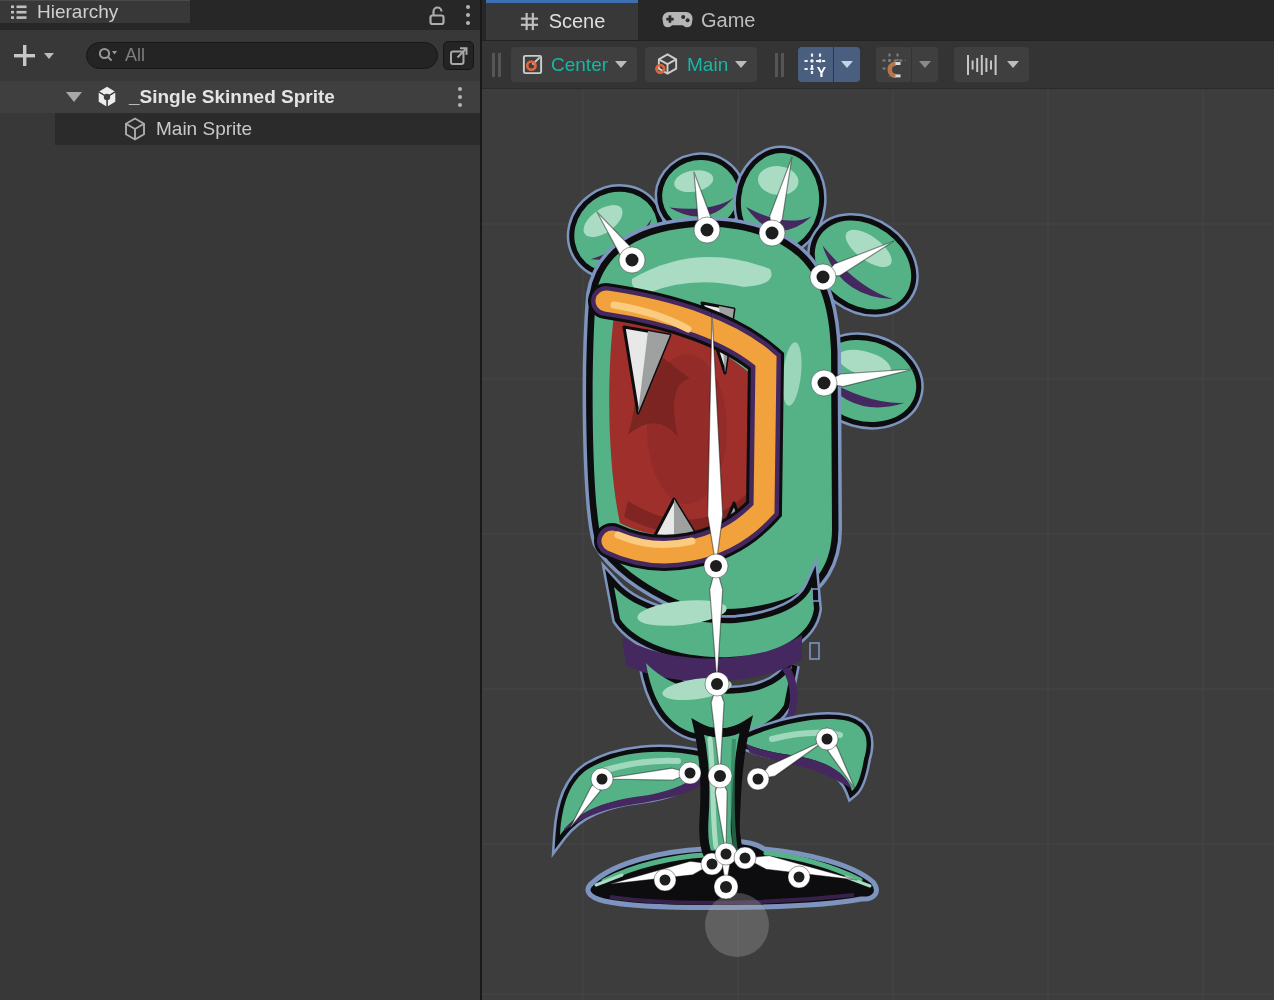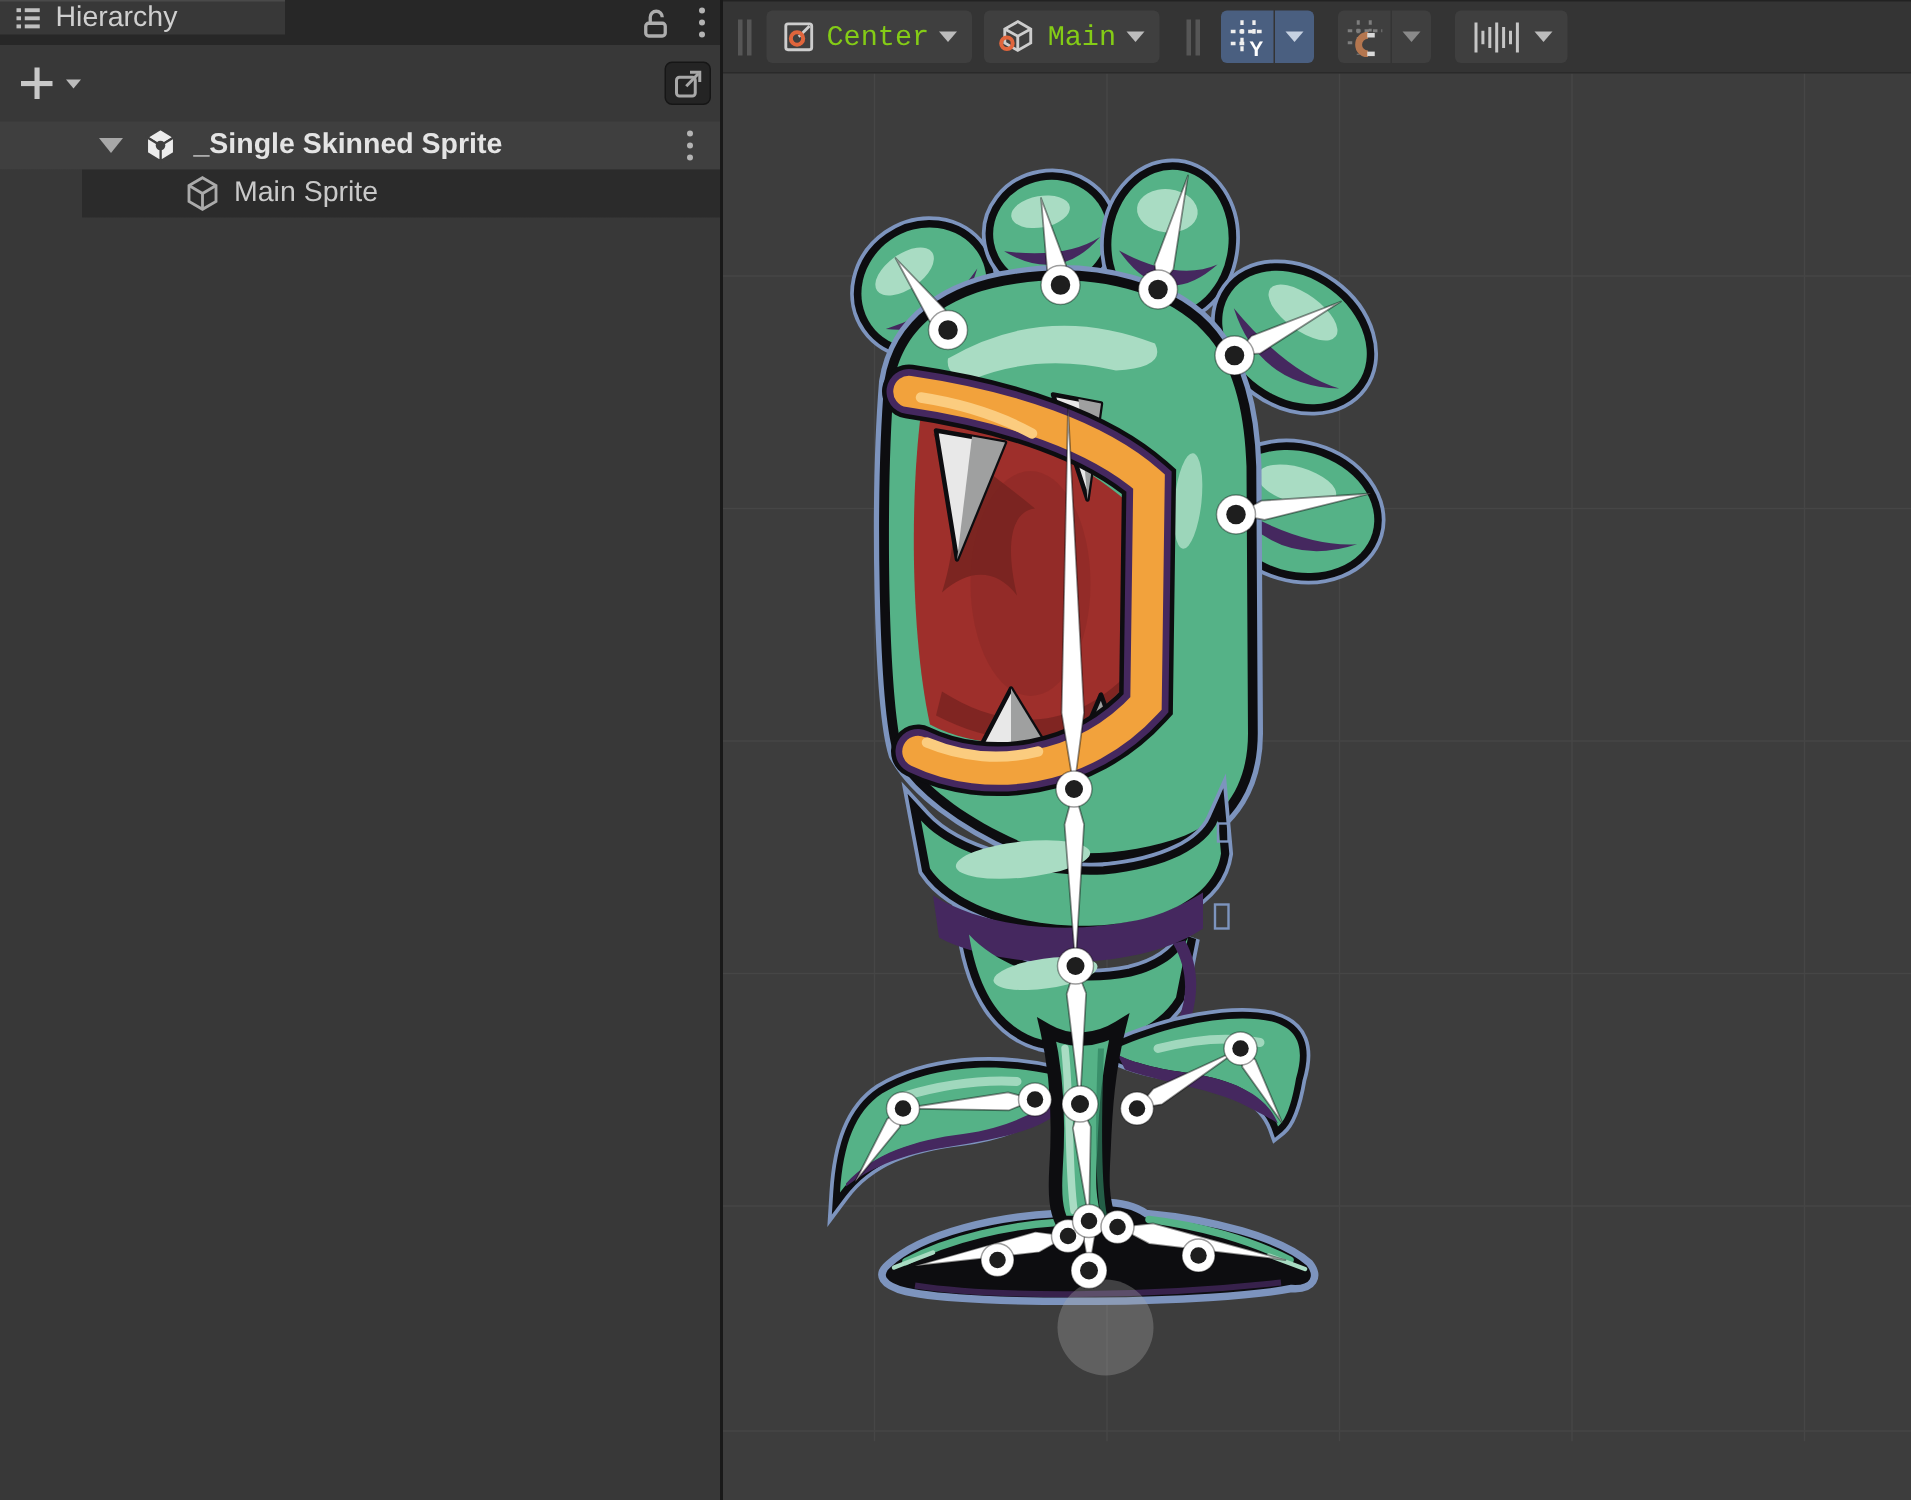--- a/index.html
+++ b/index.html
@@ -41,21 +41,21 @@
   .right-panel{width:792px;height:100%;display:flex;flex-direction:column;}
   .rp-tabbar{height:40px;background:var(--bg_dark);display:flex;align-items:stretch;flex:0 0 auto;}
   .scene-tab{margin-left:4px;width:152px;background:var(--bg_panel);border-top:3px solid var(--tab_active_border);display:flex;align-items:center;justify-content:center;gap:9px;}
   .scene-tab-label{font-size:20px;color:#dfdfdf;}
   .game-tab{margin-left:14px;display:flex;align-items:center;gap:8px;padding:0 10px;}
   .game-tab-label{font-size:20px;color:#bdbdbd;}
   .rp-toolbar{height:48px;background:var(--bg_toolbar);border-top:1px solid #222;display:flex;align-items:center;flex:0 0 auto;}
   .drag-handle{display:flex;gap:3px;margin:0 10px;}
   .drag-handle i{width:3px;height:24px;background:#565656;display:block;}
   .tb-btn{height:35px;border-radius:4px;background:var(--bg_button);display:flex;align-items:center;padding:0 10px;gap:7px;}
-  .tb-btn .tb-label{font-size:19px;color:#84cc16;font-family:Liberation Mono, monospace;}
+  .tb-btn .tb-label{font-size:19px;color:#14b8a6;}
   .tb-btn.icon-only{width:35px;padding:0;justify-content:center;}
   .tb-btn.arrow-only{width:26px;padding:0;justify-content:center;border-top-left-radius:0;border-bottom-left-radius:0;}
   .split{display:flex;gap:1px;}
   .split .first{border-top-right-radius:0;border-bottom-right-radius:0;}
   .blue{background:var(--bg_button_active);}
   .blue .caret{border-top-color:#c7d2e2;}
   .dim .caret{border-top-color:#8a8a8a;}
   .gap8{width:8px;}.gap16{width:16px;}
   .scene-viewport{flex:1 1 auto;position:relative;background:var(--bg_scene);border-top:1px solid #2a2a2a;overflow:hidden;}
   .scene-viewport svg{position:absolute;left:0;top:0;}
@@ -94,20 +94,28 @@
     </div>
 
     <div class="lp-toolbar">
       <div class="plus-btn">
         <svg width="25" height="25" viewBox="0 0 25 25">
           <rect x="11" y="2" width="3.4" height="21" fill="#c8c8c8"></rect>
             <rect x="2" y="11" width="21" height="3.4" fill="#c8c8c8"></rect>
         </svg>
         <span class="caret sm plus-caret"></span>
       </div>
+      <div class="search-field">
+        <svg width="21" height="19" viewBox="0 0 21 19">
+          <circle cx="7.5" cy="7.5" r="4.6" fill="none" stroke="#989898" stroke-width="2"></circle>
+          <line x1="10.8" y1="10.8" x2="14.6" y2="14.6" stroke="#989898" stroke-width="2"></line>
+          <path d="M 15,5 l 5,0 -2.5,3.4 z" fill="#989898"></path>
+        </svg>
+        <span class="search-text">All</span>
+      </div>
       <div class="popout-btn">
         <svg width="22" height="22" viewBox="0 0 22 22">
           <rect x="3" y="6.5" width="12.5" height="12.5" rx="2" fill="none" stroke="#a8a8a8" stroke-width="2"></rect>
           <path d="M 12,3.2 h 6.5 v 6.5" fill="none" stroke="#a8a8a8" stroke-width="2"></path>
           <line x1="9.5" y1="12.5" x2="17.5" y2="4.2" stroke="#a8a8a8" stroke-width="2"></line>
         </svg>
       </div>
     </div>
 
     <div class="h-rows">
@@ -140,20 +148,43 @@
         </svg>
         <span class="lbl" style="margin-left:8px">Main Sprite</span>
       </div>
 
     </div>
   </div>
 
   <div class="divider"></div>
 
   <div class="right-panel">
+    <div class="rp-tabbar">
+      <div class="scene-tab">
+        <svg width="21" height="21" viewBox="0 0 22 22">
+          <g stroke="#bebebe" stroke-width="2.3">
+            <line x1="8" y1="2" x2="8" y2="20"></line>
+              <line x1="14.5" y1="2" x2="14.5" y2="20"></line>
+            <line x1="2" y1="8" x2="20" y2="8"></line>
+              <line x1="2" y1="14.5" x2="20" y2="14.5"></line>
+          </g>
+        </svg>
+        <span class="scene-tab-label">Scene</span>
+      </div>
+      <div class="game-tab">
+        <svg width="31" height="20" viewBox="0 0 31 20">
+          <path d="M 7,2 h 17 a 6.5,6.5 0 0 1 6.5,7 l -0.6,4 a 5,5 0 0 1 -5,4.3 c -2.5,0 -3.4,-2 -4.8,-2 h -9.2 c -1.4,0 -2.3,2 -4.8,2 a 5,5 0 0 1 -5,-4.3 L 0.5,9 A 6.5,6.5 0 0 1 7,2 Z" fill="#b6b6b6"></path>
+          <rect x="6.6" y="5.4" width="2.7" height="7.4" fill="#2b2b2b"></rect>
+          <rect x="4.3" y="7.8" width="7.4" height="2.7" fill="#2b2b2b"></rect>
+          <circle cx="21.2" cy="7" r="2" fill="#2b2b2b"></circle>
+          <circle cx="25.6" cy="10.2" r="2" fill="#2b2b2b"></circle>
+        </svg>
+        <span class="game-tab-label">Game</span>
+      </div>
+    </div>
 
     <div class="rp-toolbar">
       <span class="drag-handle">
           <i></i>
           <i></i>
         </span>
 
       <div class="tb-btn">
         <svg width="23" height="23" viewBox="0 0 24 24">
           <rect x="3" y="3" width="18" height="18" rx="1.5" fill="none" stroke="#cdcdcd" stroke-width="2"></rect>

